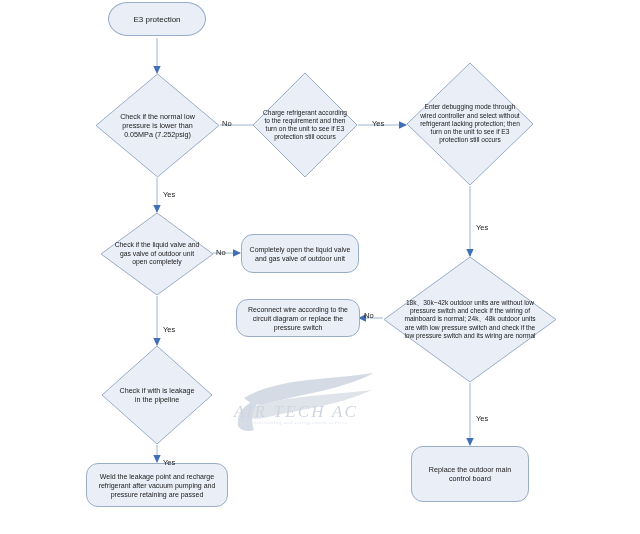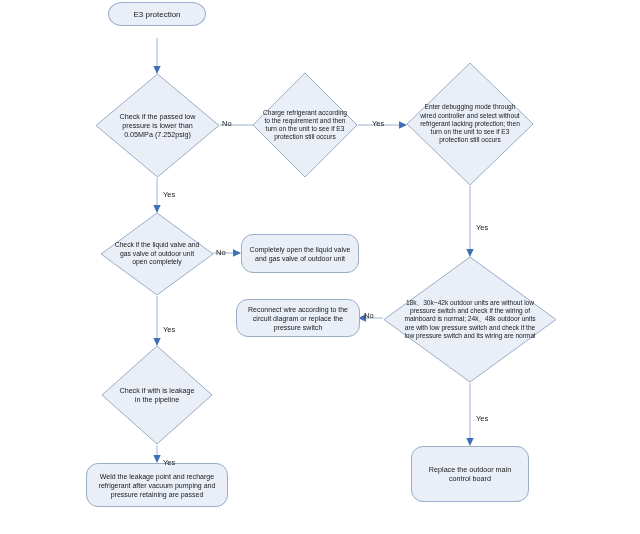--- a/index.html
+++ b/index.html
@@ -78,31 +78,40 @@
       <path d="M157,445 L157,462"></path>
 
       <path d="M470,186 L470,256"></path>
 
       <path d="M383,318 L359,318"></path>
 
       <path d="M470,383 L470,445"></path>
     </g>
   </svg>
 
+  <div class="watermark">
+    <svg width="170" height="72" viewBox="0 0 170 72">
+      <path d="M22,30 C55,10 105,12 152,5 C120,22 78,26 44,36 C36,38 28,36 22,30 Z" fill="#d4dbe4"></path>
+      <path d="M18,44 C52,28 100,28 150,22 C116,38 74,42 42,50 C33,52 24,50 18,44 Z" fill="#dfe4ea"></path>
+      <path d="M16,58 C14,44 24,34 40,30 C30,40 28,50 32,62 C26,64 19,63 16,58 Z" fill="#d4dbe4"></path>
+    </svg>
+    <div class="wm-text">AIR TECH AC</div>
+    <div class="wm-sub">Air Conditioning and refrigeration service</div>
+  </div>
 
-  <div class="node term" style="left:108px;top:2px;width:98px;height:24px;font-size:8px;padding:2px 8px;">
+  <div class="node term" style="left:108px;top:2px;width:98px;height:34px;font-size:8px;padding:2px 8px;">
     <span>E3 protection</span>
   </div>
 
   <div class="diamond" style="left:95px;top:73px;width:125px;height:105px;">
     <svg width="125" height="105" viewBox="0 0 125 105">
       <polygon points="62.5,1 124,52.5 62.5,104 1,52.5" fill="#e9eef7" stroke="#9aadc8" stroke-width="1"></polygon>
     </svg>
     <div class="dlabel" style="font-size:7.2px;line-height:9px;padding:0 16px;">
-      <span>Check if the passed low pressure is lower than 0.05MPa (7.252psig)</span>
+      <span>Check if the normal low pressure is lower than 0.05MPa (7.252psig)</span>
     </div>
   </div>
 
   <div class="diamond" style="left:252px;top:72px;width:106px;height:106px;">
     <svg width="106" height="106" viewBox="0 0 106 106">
       <polygon points="53,1 105,53 53,105 1,53" fill="#e9eef7" stroke="#9aadc8" stroke-width="1"></polygon>
     </svg>
     <div class="dlabel" style="font-size:6.6px;line-height:8.2px;padding:0 10px;">
       <span>Charge refrigerant according to the requirement and then turn on the unit to see if E3 protection still occurs</span>
     </div>

